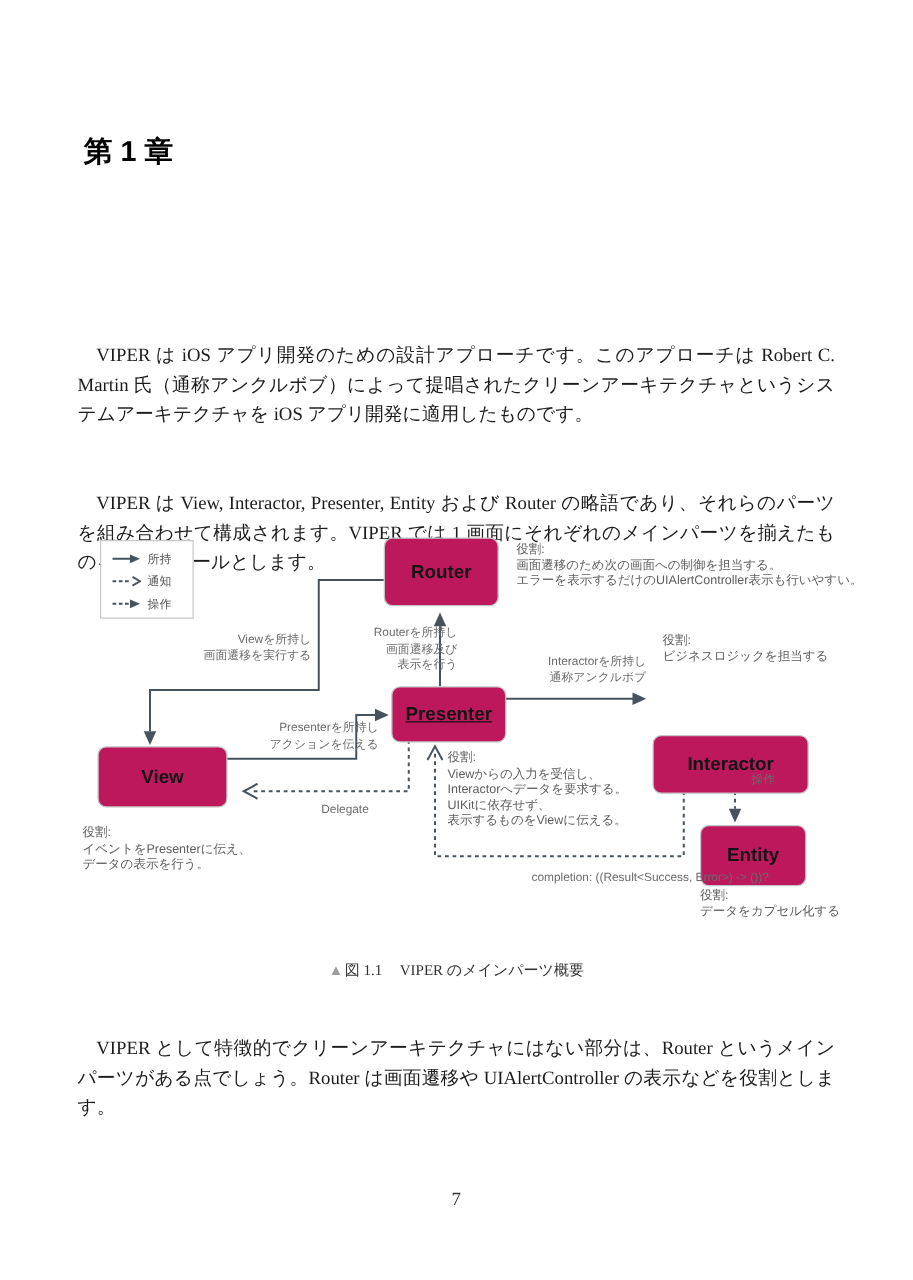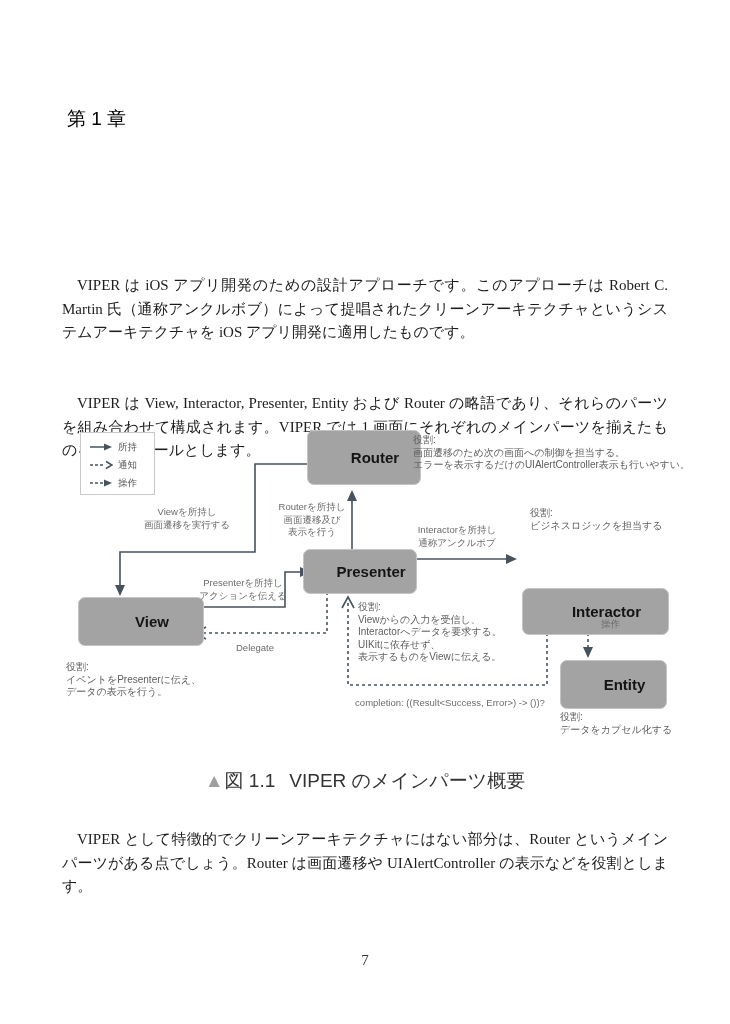--- a/index.html
+++ b/index.html
@@ -2,21 +2,21 @@
 <html lang="ja"><head>
 <meta charset="utf-8">
 <style>
   html,body { margin:0; padding:0; background:#ffffff; }
   .page {
     position:relative; width:730px; height:1024px; background:#ffffff;
     font-family:"Liberation Serif","DejaVu Serif",serif; color:#1c1c1c; overflow:hidden;
   }
   .sans { font-family:"Liberation Sans","DejaVu Sans",sans-serif; }
 
-  .chapter-label { position:absolute; left:67px; top:106px; font-size:19px; font-weight:normal; color:#000; }
+  .chapter-label { position:absolute; left:67px; top:106px; font-size:23px; font-weight:bold; color:#000; }
   .page-title   { position:absolute; left:64px; top:168px; font-size:33px; font-weight:bold; color:#000; letter-spacing:0.5px; }
 
   .body-para {
     position:absolute; left:62px; width:606px; margin:0;
     font-size:15px; line-height:23.6px; text-align:justify; text-indent:1em; color:#1c1c1c;
   }
   #para-1 { top:274px; }
   #para-2 { top:344px;margin-top:48px; }
   #para-3 { top:828px; }
 
@@ -27,49 +27,49 @@
 
   .legend {
     position:absolute; left:20px; top:12px; width:75px; height:63px;
     border:1px solid #c9c9c9; box-sizing:border-box; padding:5px 0 0 8px; background:#fff;
   }
   .legend-row { display:flex; align-items:center; height:18px; }
   .legend-row svg { flex:0 0 auto; margin-right:5px; }
   .legend-label { font-size:9.5px; color:#555; }
 
   .dbox {
-    position:absolute; background:#a3a3a3; border:1px solid #c4c4c4; border-radius:7px;
+    position:absolute; background:#be185d; border:1px solid #c4c4c4; border-radius:7px;
     display:flex; align-items:center; justify-content:center;
-    font-weight:bold; font-size:15px; color:#141414;padding-left:22px;
+    font-weight:bold; font-size:15px; color:#141414;
   }
   #box-router     { left:247px; top:10px;  width:90px;  height:53px; }
-  #box-presenter  { left:243px; top:129px; width:90px;  height:43px; }
+  #box-presenter  { left:253px; top:129px; width:90px;  height:43px;text-decoration:underline; }
   #box-view       { left:18px;  top:177px; width:102px; height:47px;text-align:right; }
   #box-interactor { left:462px; top:132px; width:123px; height:45px;margin-top:36px; }
   #box-entity     { left:500px; top:240px; width:83px;  height:47px; }
 
   .role { position:absolute; font-size:10px; line-height:12.5px; color:#5d5d5d; white-space:nowrap; }
   #role-router     { left:353px; top:14px; }
   #role-interactor { left:470px; top:87px; }
   #role-presenter  { left:298px; top:181px; }
   #role-view       { left:6px;   top:241px; }
   #role-entity     { left:500px; top:291px; }
 
-  .edge-label { position:absolute; font-size:9.5px; line-height:12.5px; color:#6b6b6b; text-align:center; }
+  .edge-label { position:absolute; font-size:9.5px; line-height:12.5px; color:#6b6b6b; text-align:right; }
   #edge-view-hold       { left:65px;  top:86px;  width:124px; }
   #edge-router-hold     { left:198px; top:81px;  width:108px; }
   #edge-presenter-hold  { left:123px; top:157px; width:120px; }
   #edge-interactor-hold { left:337px; top:104px; width:120px; }
   #edge-delegate        { left:155px; top:222px; width:80px;  }
   #edge-operation       { left:541px; top:198px; width:40px; text-align:left; }
   #edge-completion      { left:225px; top:277px; width:330px; }
 
   .figure-caption {
     position:absolute; left:0; top:768px; width:730px; text-align:center;
-    font-family:Liberation Sans, sans-serif; font-size:19px; color:#333;
+    font-family:Liberation Serif, serif; font-size:12px; color:#333;
   }
   .caption-marker { color:#9e9e9e; margin-right:1px; }
   .caption-label  { margin-right:14px; }
 
   .page-number { position:absolute; left:0; top:952px; width:730px; text-align:center;
                  font-size:15px; color:#333; }
 </style>
 </head>
 <body>
 

